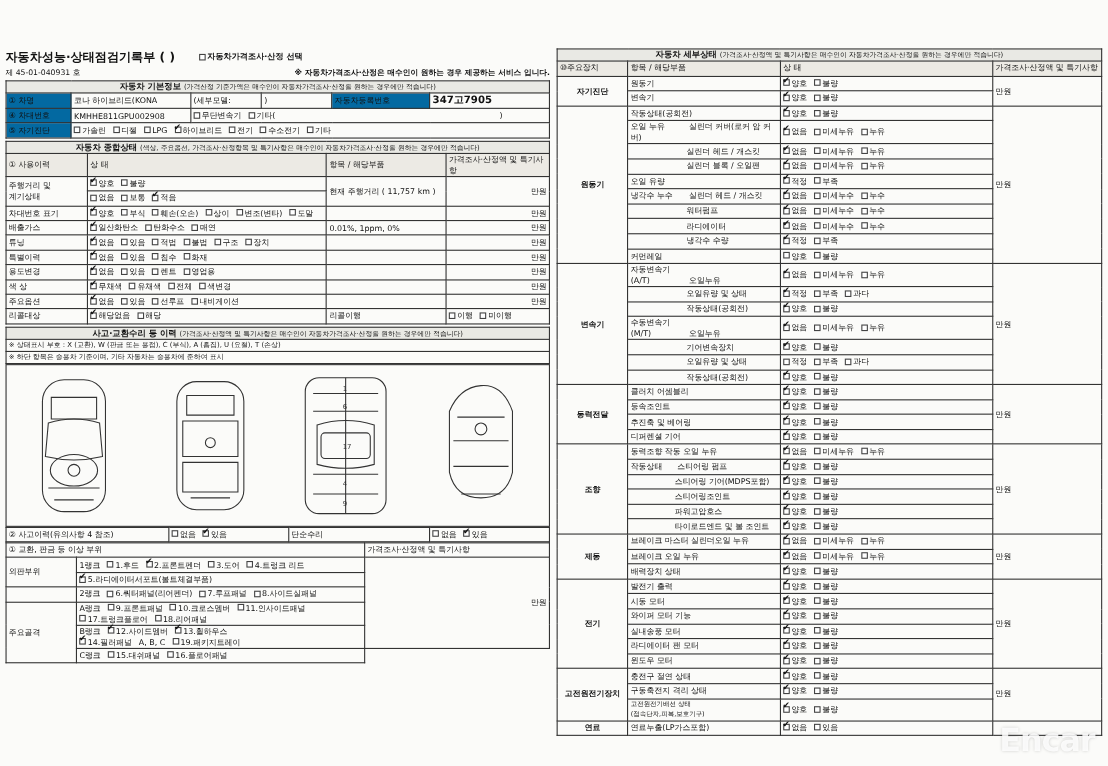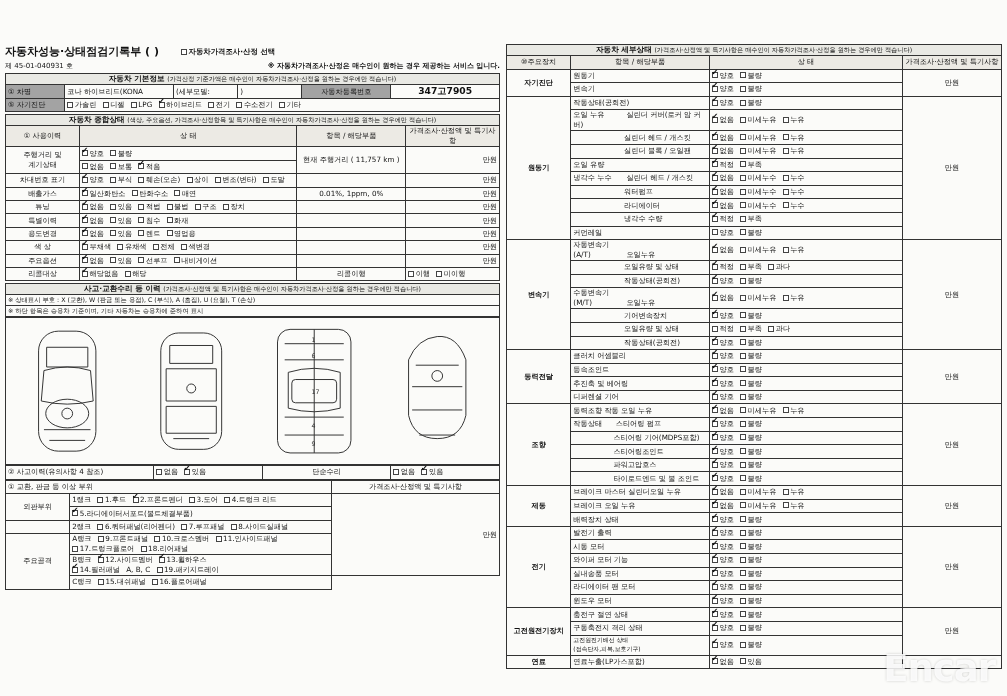--- a/index.html
+++ b/index.html
@@ -12,30 +12,30 @@
     color:#111;
     overflow:hidden;
     position:relative;
   }
   .page { position:absolute; inset:0; display:flex;margin-top:40px; }
   .colL { width:503px; height:696px; padding:4px 3px 2px 5px; }
   .colR { width:504px; height:696px; padding:4px 5px 2px 3px; }
 
   table { border-collapse:collapse; width:100%; }
   td, th { border:1px solid #333; padding:0 2px; vertical-align:middle; font-weight:normal; }
-  .c { text-align:center; }
+  .c { }
   .r { text-align:right; }
   .l { text-align:left; }
   .bold { font-weight:bold; }
   .sec-title {
     background:#e9e9e4; font-weight:bold; text-align:center; font-size:7.6px;
   }
   .sub-note { font-size:6.2px; font-weight:normal; }
   .gray { background:#eceae4; }
-  .lbl { background:#a3a3a3; }
+  .lbl { background:#0369a1; }
 
   
   .cb { display:inline-block; width:6px; height:6px; border:1px solid #444; margin-right:1.5px; vertical-align:-0.5px; background:#fff; position:relative; }
   .cb.on::after {
     content:"✔"; position:absolute; left:-1.5px; top:-4.5px; font-size:8px; color:#111; line-height:1;
   }
   .opt { white-space:nowrap; margin-right:4px; display:inline-block; }
 
   .title-row { display:flex; align-items:center; gap:4px; margin-bottom:2px; }
   .title-main { font-weight:bold; font-size:11px; }
@@ -44,21 +44,21 @@
   .mini { font-size:6.3px; }
   .tiny { font-size:5.9px; }
 
   .carbox { border:1px solid #333; height:148px; position:relative; }
   .cars { display:flex; height:100%; align-items:center; justify-content:space-around; }
   .car { width:22%; height:92%; position:relative; }
   svg { display:block; }
 
   .watermark {
     position:absolute; right:12px; bottom:6px;
-    font-size:37px; font-weight:bold; color:rgba(255,255,255,0.85);
+    font-size:29px; font-weight:bold; color:rgba(255,255,255,0.85);
     letter-spacing:-1px; font-family:"DejaVu Sans", sans-serif;
     text-shadow:0 0 3px rgba(0,0,0,0.18);
   }
   .rt td { height:13.6px; }
   .rt .grp { text-align:center;font-weight:bold; }
   .lt td { height:13.4px; }
 </style>
 </head>
 <body>
 
@@ -88,20 +88,29 @@
           <span class="sub-note">(가격산정 기준가액은 매수인이 자동차가격조사·산정을 원하는 경우에만 적습니다)</span>
         </td>
       </tr>
       <tr class="lt">
         <td class="lbl" style="width:12%">① 차명</td>
         <td style="width:22%">코나 하이브리드(KONA</td>
         <td style="width:13%">(세부모델:</td>
         <td style="width:13%">)</td>
         <td class="lbl c" style="width:18%">자동차등록번호</td>
         <td class="c bold" style="width:22%;font-size:9.2px">347고7905</td>
+      </tr>
+      <tr class="lt">
+        <td class="lbl">④ 차대번호</td>
+        <td class="c">KMHHE811GPU002908</td>
+        <td colspan="4" class="l">
+          <span class="opt"><span class="cb"></span><span>무단변속기</span></span>
+          <span class="opt"><span class="cb"></span><span>기타(</span></span>
+          <span style="float:right;margin-right:40px;">)</span>
+        </td>
       </tr>
       <tr class="lt">
         <td class="lbl">⑤ 자기진단</td>
         <td colspan="5" class="l">
           <span class="opt"><span class="cb"></span><span>가솔린</span></span>
           <span class="opt"><span class="cb"></span><span>디젤</span></span>
           <span class="opt"><span class="cb"></span><span>LPG</span></span>
           <span class="opt"><span class="cb on"></span><span>하이브리드</span></span>
           <span class="opt"><span class="cb"></span><span>전기</span></span>
           <span class="opt"><span class="cb"></span><span>수소전기</span></span>

